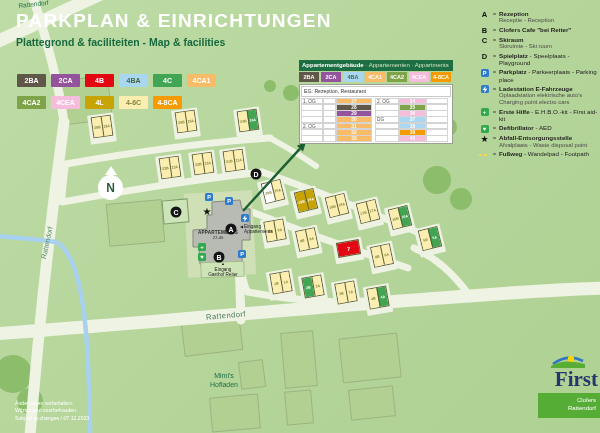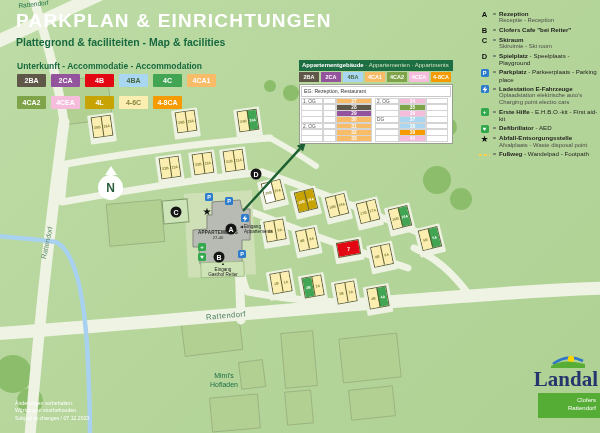--- a/index.html
+++ b/index.html
@@ -289,21 +289,20 @@
 
   <svg class="layer" id="arrow-layer" width="600" height="433" viewBox="0 0 600 433">
     <line x1="243" y1="211" x2="300" y2="148.6" stroke="#1b5e31" stroke-width="2.4"></line>
     <polygon points="306,142 303,151.5 296.8,145.8" fill="#1b5e31"></polygon>
   </svg>
 
   <div class="abs ui region">Rattendorf</div>
   <div class="abs ui subtitle">Plattegrond &amp; faciliteiten - Map &amp; facilities</div>
   <div class="abs ui title">PARKPLAN &amp; EINRICHTUNGEN</div>
 
-  <div class="abs ui accom-head">Unterkunft - Accommodatie - Accommodation</div>
   <div class="accom-row ui" id="accom-row1">
       <div class="badge" style="background: rgb(95, 87, 72); color: rgb(255, 255, 255);">2BA</div>
       <div class="badge" style="background: rgb(148, 83, 157); color: rgb(255, 255, 255);">2CA</div>
       <div class="badge" style="background: rgb(227, 6, 19); color: rgb(255, 255, 255);">4B</div>
       <div class="badge" style="background: rgb(169, 215, 242); color: rgb(72, 102, 63);">4BA</div>
       <div class="badge" style="background: rgb(65, 165, 83); color: rgb(255, 255, 255);">4C</div>
       <div class="badge" style="background: rgb(248, 187, 103); color: rgb(255, 255, 255);">4CA1</div>
     </div>
   <div class="accom-row ui" id="accom-row2">
       <div class="badge" style="background: rgb(127, 163, 72); color: rgb(255, 255, 255);">4CA2</div>
@@ -489,19 +488,19 @@
     <div>Wijzigingen voorbehouden.</div>
     <div>Subject to changes / 07.12.2023</div>
   </div>
 
   <div class="abs" id="logo">
     <svg class="logo-swoosh" width="34" height="16" viewBox="0 0 34 16">
       <path d="M2,12 Q17,1 32,9" stroke="#2e77c8" stroke-width="2.6" fill="none"></path>
       <circle cx="20" cy="7" r="3.2" fill="#ffd500"></circle>
       <path d="M0,14 Q12,6 34,12 L34,16 L0,16 Z" fill="#58ad35"></path>
     </svg>
-    <div class="logo-brand">Landal</div>
+    <div class="logo-brand">First</div>
     <div class="logo-box">
       <div>Clofers</div>
       <div>Rattendorf</div>
     </div>
   </div>
 </div>
 
 </body></html>

